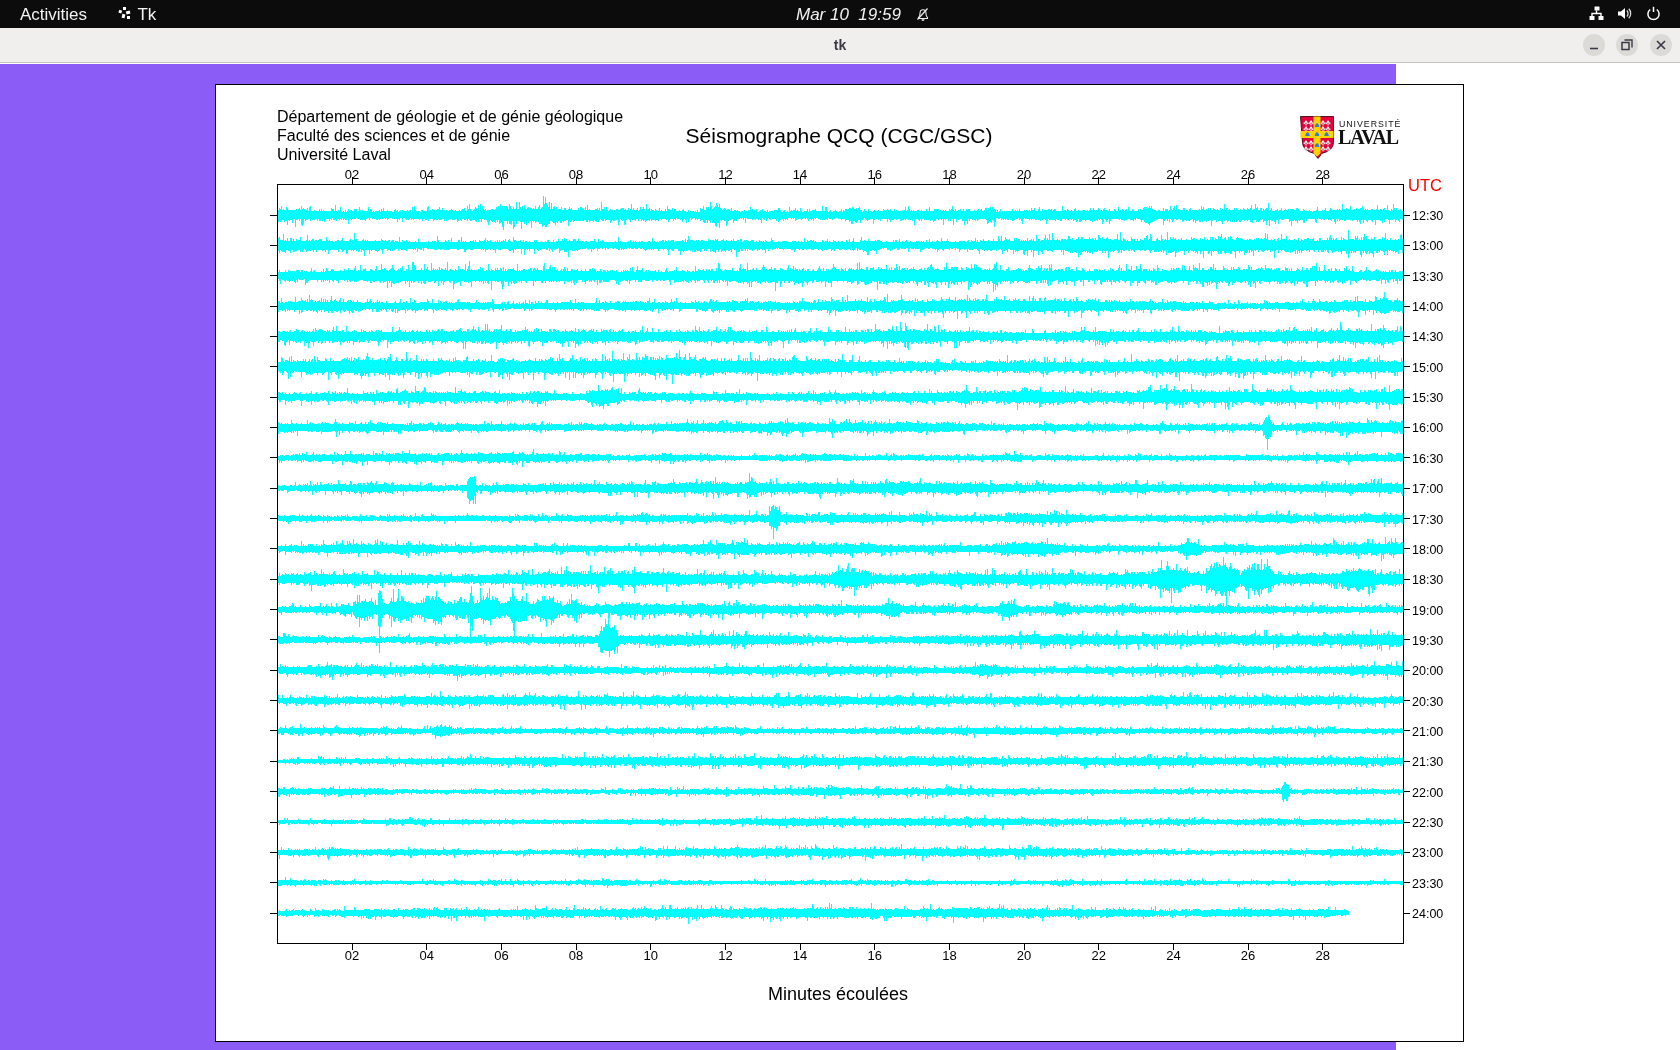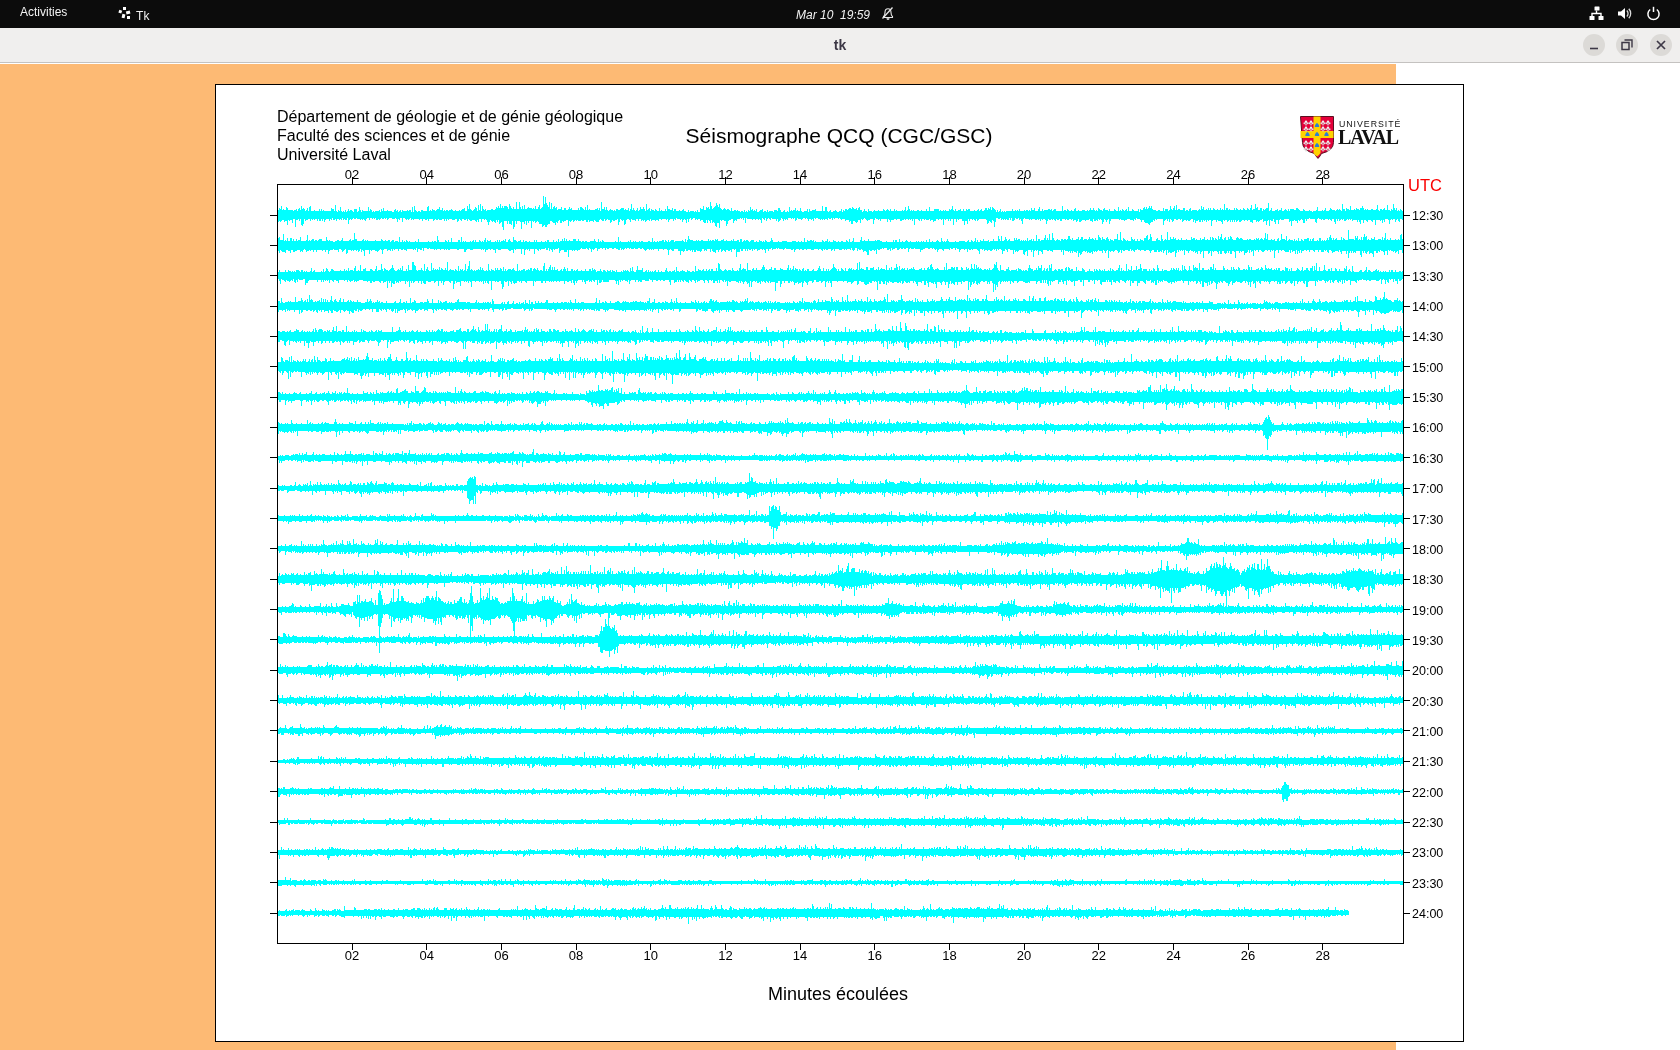--- a/index.html
+++ b/index.html
@@ -1,25 +1,25 @@
 <!DOCTYPE html>
 <html><head>
 <meta charset="utf-8">
 <style>
 * { margin:0; padding:0; box-sizing:border-box; }
 html,body { width:1680px; height:1050px; overflow:hidden; font-family:"Liberation Sans", sans-serif; }
-.topbar { position:absolute; left:0; top:0; width:1680px; height:28px; background:#0c0c0c; color:#f2f2f2; font-size:12px; }
+.topbar { position:absolute; left:0; top:0; width:1680px; height:28px; background:#0c0c0c; color:#f2f2f2; font-size:17px; }
 .topbar .act { position:absolute; left:20px; top:4.5px; }
 .topbar .tkapp { position:absolute; left:116px; top:4.5px; }
 .topbar .clock { position:absolute; left:796px; top:4.5px;font-style:italic; }
 .topbar svg { vertical-align:-2px; }
 .titlebar { position:absolute; left:0; top:28px; width:1680px; height:35px; background:#f0efee; border-bottom:1px solid #c4c2c0; }
 .titlebar .t { position:absolute; left:0; width:100%; text-align:center; top:9px; font-weight:bold; font-size:14px; color:#3d3846; }
 .wbtn { position:absolute; top:34px; width:22px; height:22px; border-radius:50%; background:#dcdad7; color:#3d3846; }
-.body { position:absolute; left:0; top:64px; width:1396px; height:986px; background:#fdba74; }
+.body { position:absolute; left:0; top:64px; width:1396px; height:986px; background:#8b5cf6; }
 .canvas { position:absolute; left:215px; top:20px; width:1249px; height:958px; background:#fff; border:1px solid #000; }
 .hdr { position:absolute; left:61px; top:21.5px; font-size:16px; line-height:19.2px; color:#000; }
 .title { position:absolute; left:0; top:39px; width:1246px; text-align:center; font-size:21px; line-height:24px; color:#000; }
 .plot { position:absolute; left:-1px; top:-1px; }
 </style>
 </head>
 <body>
 <div class="topbar">
   <span class="act">Activities</span>
   <span class="tkapp"><svg width="17" height="17" viewBox="0 0 17 17">

